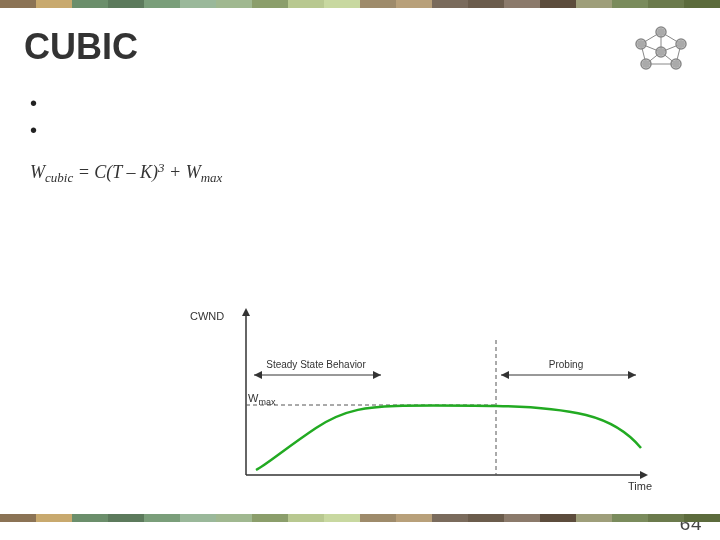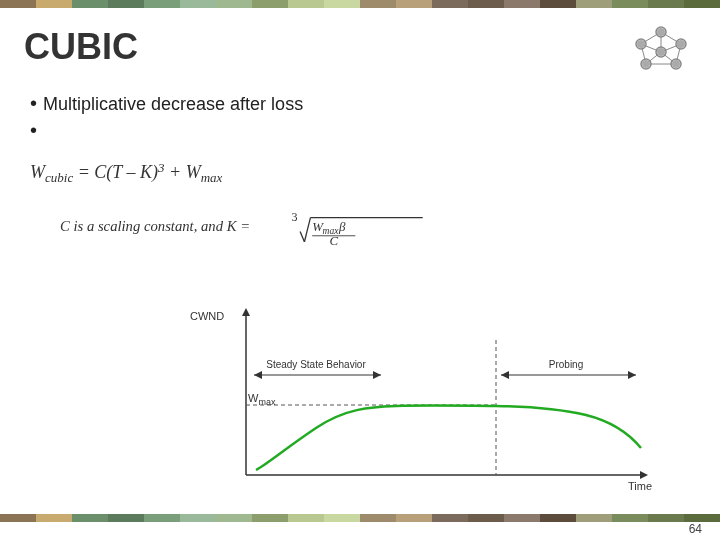--- a/index.html
+++ b/index.html
@@ -74,21 +74,21 @@
 
     sub {
       font-size: 12px;
       vertical-align: sub;
     }
 
     .formula-area {
       padding: 6px 30px 0 30px;
       display: flex;
       flex-direction: column;
-      gap: 19px;
+      gap: 4px;
     }
 
     .formula-line {
       height: 38px;
       display: flex;
       align-items: center;
     }
 
     .formula-line svg {
       max-height: 38px;
@@ -100,22 +100,23 @@
       bottom: 40px;
       left: 186px;
       width: 480px;
       height: 200px;
     }
 
     .page-number {
       position: absolute;
       bottom: 4px;
       right: 18px;
-      font-size: 12px;
+      font-size: 19px;
       color: #444;
+      font-family: Liberation Mono, monospace;
     }
   </style>
 </head>
 <body>
 
 <div class="top-bar">
   <div class="top-bar-segment" style="background:#8B7355;"></div>
   <div class="top-bar-segment" style="background:#C8A96E;"></div>
   <div class="top-bar-segment" style="background:#6B8E6B;"></div>
   <div class="top-bar-segment" style="background:#5C7A5C;"></div>
@@ -166,58 +167,36 @@
       <circle cx="20" cy="42" r="4" fill="#aaa"></circle>
       <circle cx="15" cy="22" r="4" fill="#aaa"></circle>
       <circle cx="35" cy="30" r="4" fill="#aaa"></circle>
     </svg>
   </div>
 </div>
 
 <div class="content-area">
   <div class="bullet-point">
     <span class="bullet-dot">•</span>
-    <span>Multiplicative decrease after loss</span>
   </div>
   <div class="bullet-point">
     <span class="bullet-dot">•</span>
   </div>
 </div>
 
 <div class="formula-area">
 
   <div class="formula-line">
     <svg width="340" height="38" viewBox="0 0 340 38">
       <text x="0" y="26" font-family="Times New Roman, serif" font-style="italic" font-size="18" fill="#333">
         W<tspan font-size="13" dy="4">cubic</tspan><tspan dy="-4"> = C(T – K)</tspan><tspan font-size="13" dy="-6">3</tspan><tspan dy="6"> + W</tspan><tspan font-size="13" dy="4">max</tspan>
       </text>
     </svg>
   </div>
 
-  <div class="formula-line">
-    <svg width="440" height="44" viewBox="0 0 440 44">
-      <text x="0" y="26" font-family="Times New Roman, serif" font-style="italic" font-size="17" fill="#333">
-        C is a scaling constant, and K =
-      </text>
-
-      <text x="268" y="14" font-family="Times New Roman, serif" font-size="14" fill="#333">3</text>
-
-      <line x1="278" y1="26" x2="283" y2="38" stroke="#333" stroke-width="1.5"></line>
-      <line x1="283" y1="38" x2="290" y2="10" stroke="#333" stroke-width="1.5"></line>
-      <line x1="290" y1="10" x2="420" y2="10" stroke="#333" stroke-width="1.5"></line>
-
-      <text x="292" y="25" font-family="Times New Roman, serif" font-style="italic" font-size="15" fill="#333">W</text>
-      <text x="304" y="29" font-family="Times New Roman, serif" font-style="italic" font-size="11" fill="#333">max</text>
-      <text x="323" y="25" font-family="Times New Roman, serif" font-style="italic" font-size="15" fill="#333">β</text>
-
-      <line x1="292" y1="31" x2="342" y2="31" stroke="#333" stroke-width="1"></line>
-
-      <text x="312" y="42" font-family="Times New Roman, serif" font-style="italic" font-size="15" fill="#333">C</text>
-    </svg>
-  </div>
 </div>
 
 <div class="chart-area">
   <svg width="480" height="200" viewBox="0 0 480 200">
 
     <line x1="60" y1="10" x2="60" y2="175" stroke="#333" stroke-width="1.5"></line>
 
     <line x1="60" y1="175" x2="460" y2="175" stroke="#333" stroke-width="1.5"></line>
 
     <polygon points="60,8 56,16 64,16" fill="#333"></polygon>

